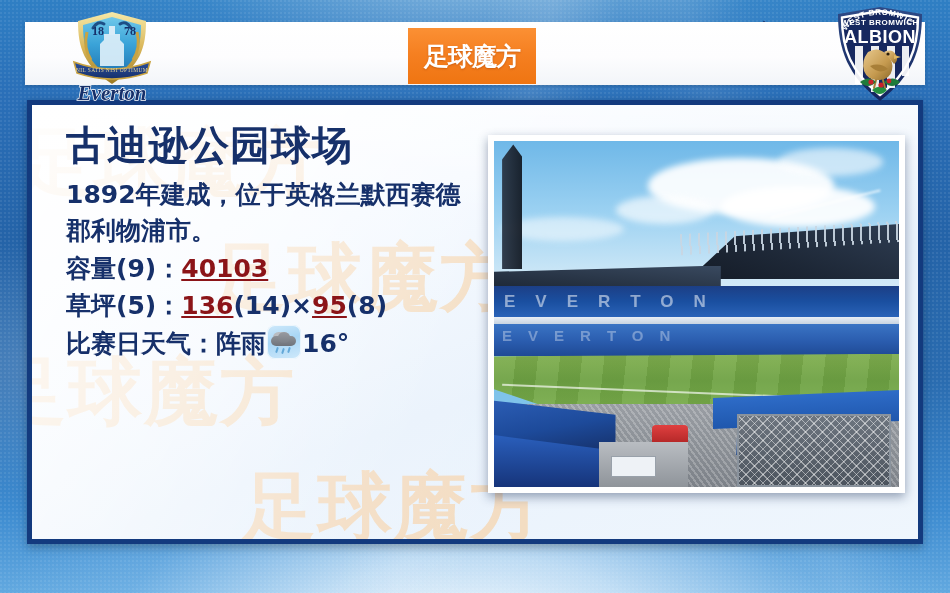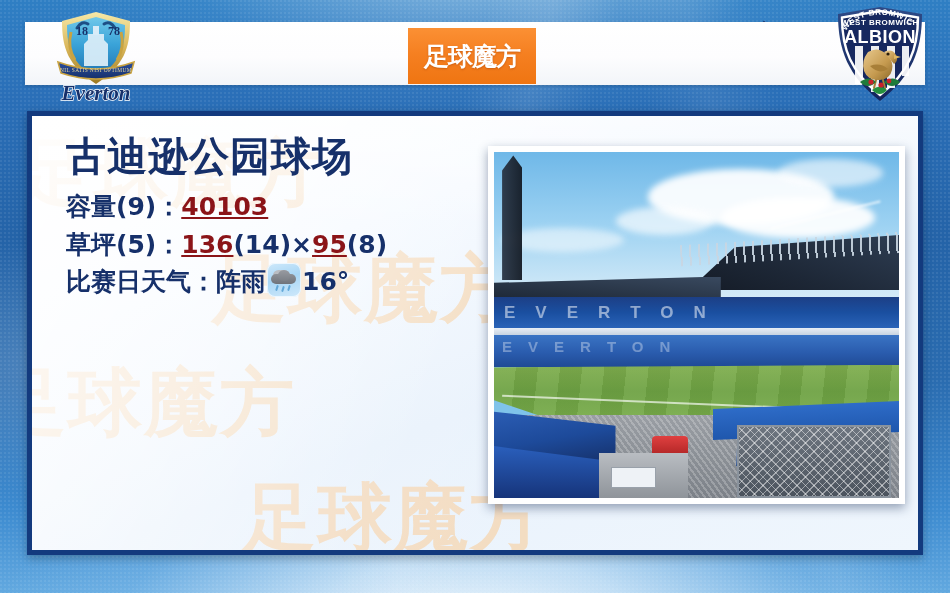--- a/index.html
+++ b/index.html
@@ -61,26 +61,26 @@
     position:absolute; inset:0;
     display:flex; align-items:center; justify-content:center;
     color:#ffffff; font-weight:bold; font-size:25px;
     letter-spacing:-1px;
     font-family:"DejaVu Sans","Liberation Sans",sans-serif;
     text-shadow:0 1px 2px rgba(160,60,0,.45);
   }
 
   
   .crest { position:absolute; z-index:9; }
-  #home-crest { left:44px; top:4px; width:104px; height:104px;text-decoration:underline; }
+  #home-crest { left:60px; top:4px; width:104px; height:104px;text-decoration:underline; }
   #away-crest { right:16px; top:2px; width:108px; height:106px; }
 
   
   #info-panel {
-    position:absolute; left:27px; top:111px; width:896px; height:444px;
+    position:absolute; left:27px; top:100px; width:896px; height:444px;
     border:5px solid #133a7e;
     background:linear-gradient(160deg,#ffffff 0%,#f4f9ff 30%,#e9f2fc 60%,#eff6fd 100%);
     box-shadow:0 3px 9px rgba(0,0,0,.28);
     overflow:hidden; z-index:6;
   }
   #panel-watermark {
     position:absolute; inset:0;
     font-size:74px; font-weight:bold; color:#f5d9b8;
     opacity:.85; line-height:1.55; white-space:nowrap;
     letter-spacing:2px; pointer-events:none; overflow:hidden;
@@ -392,20 +392,21 @@
     <span>足球魔方</span>
     <span>足球魔方</span>
     <span>足球魔方</span>
   </div>
   <div id="panel-sheen"></div>
 
   <div id="text-block">
 
     <div id="stadium-title">古迪逊公园球场</div>
 
+    <div class="info-line" id="desc-line">1892年建成，位于英格兰默西赛德郡利物浦市。</div>
 
     <div class="info-line">
       <span>容量(9)：</span><span class="val-red">40103</span>
     </div>
 
     <div class="info-line">
       <span>草坪(5)：</span><span class="val-red">136</span><span class="val-navy">(14)</span><span class="val-navy">×</span><span class="val-red">95</span><span class="val-navy">(8)</span>
     </div>
 
 

